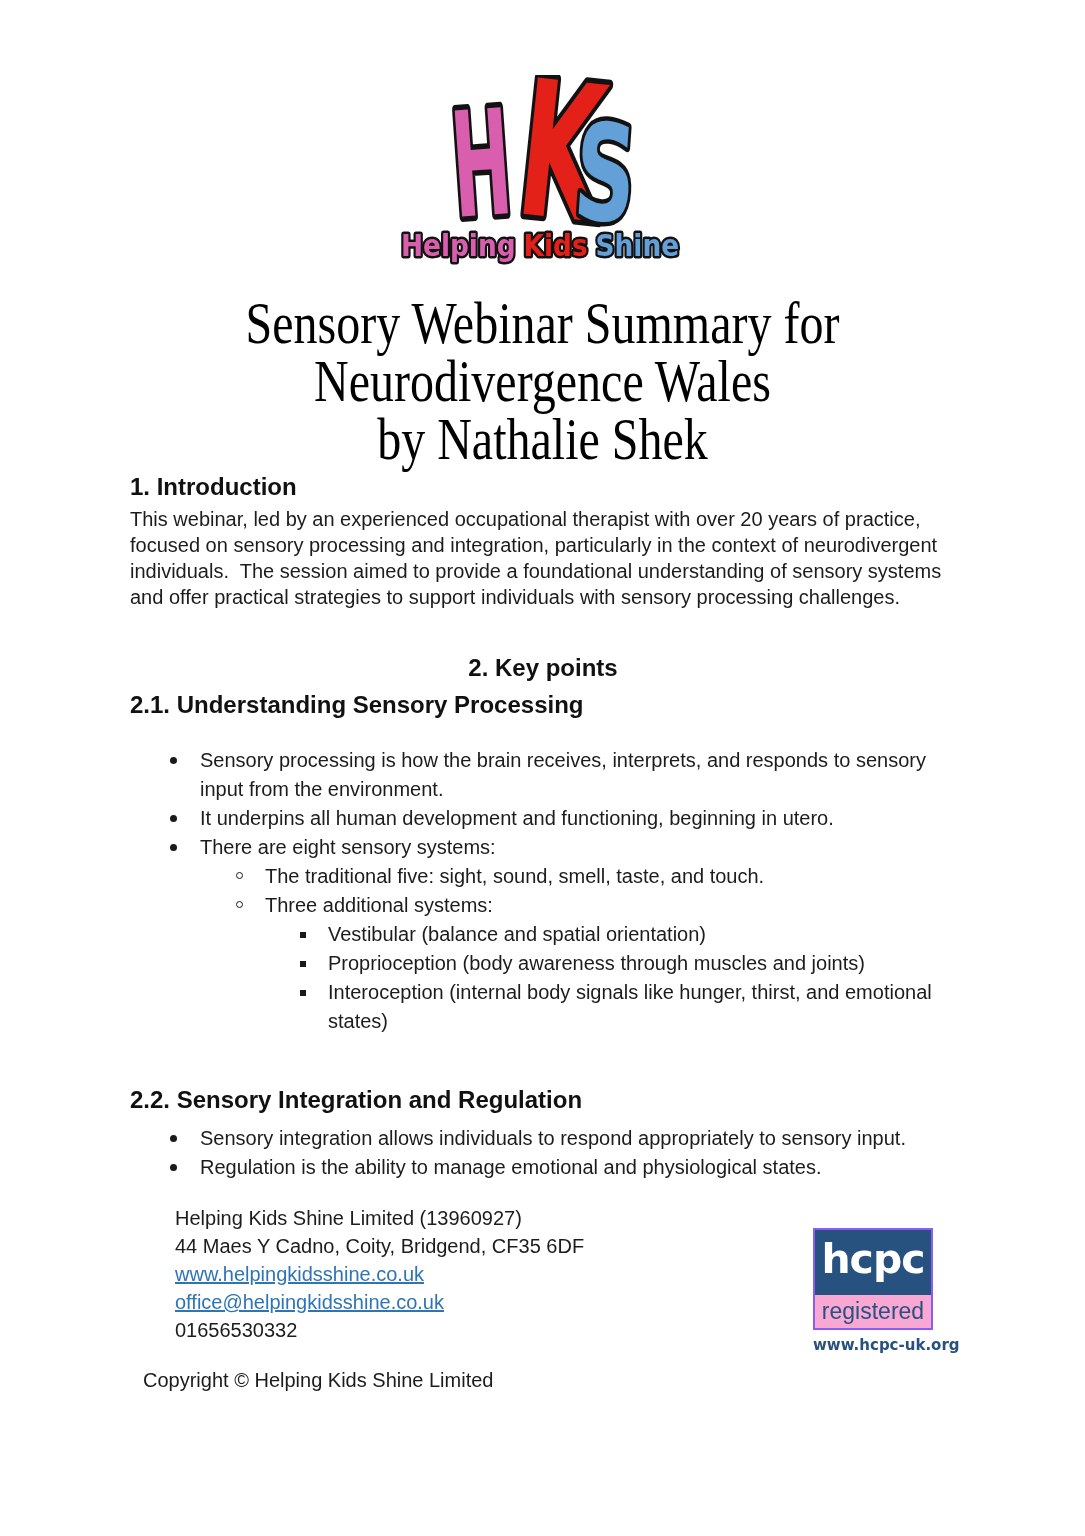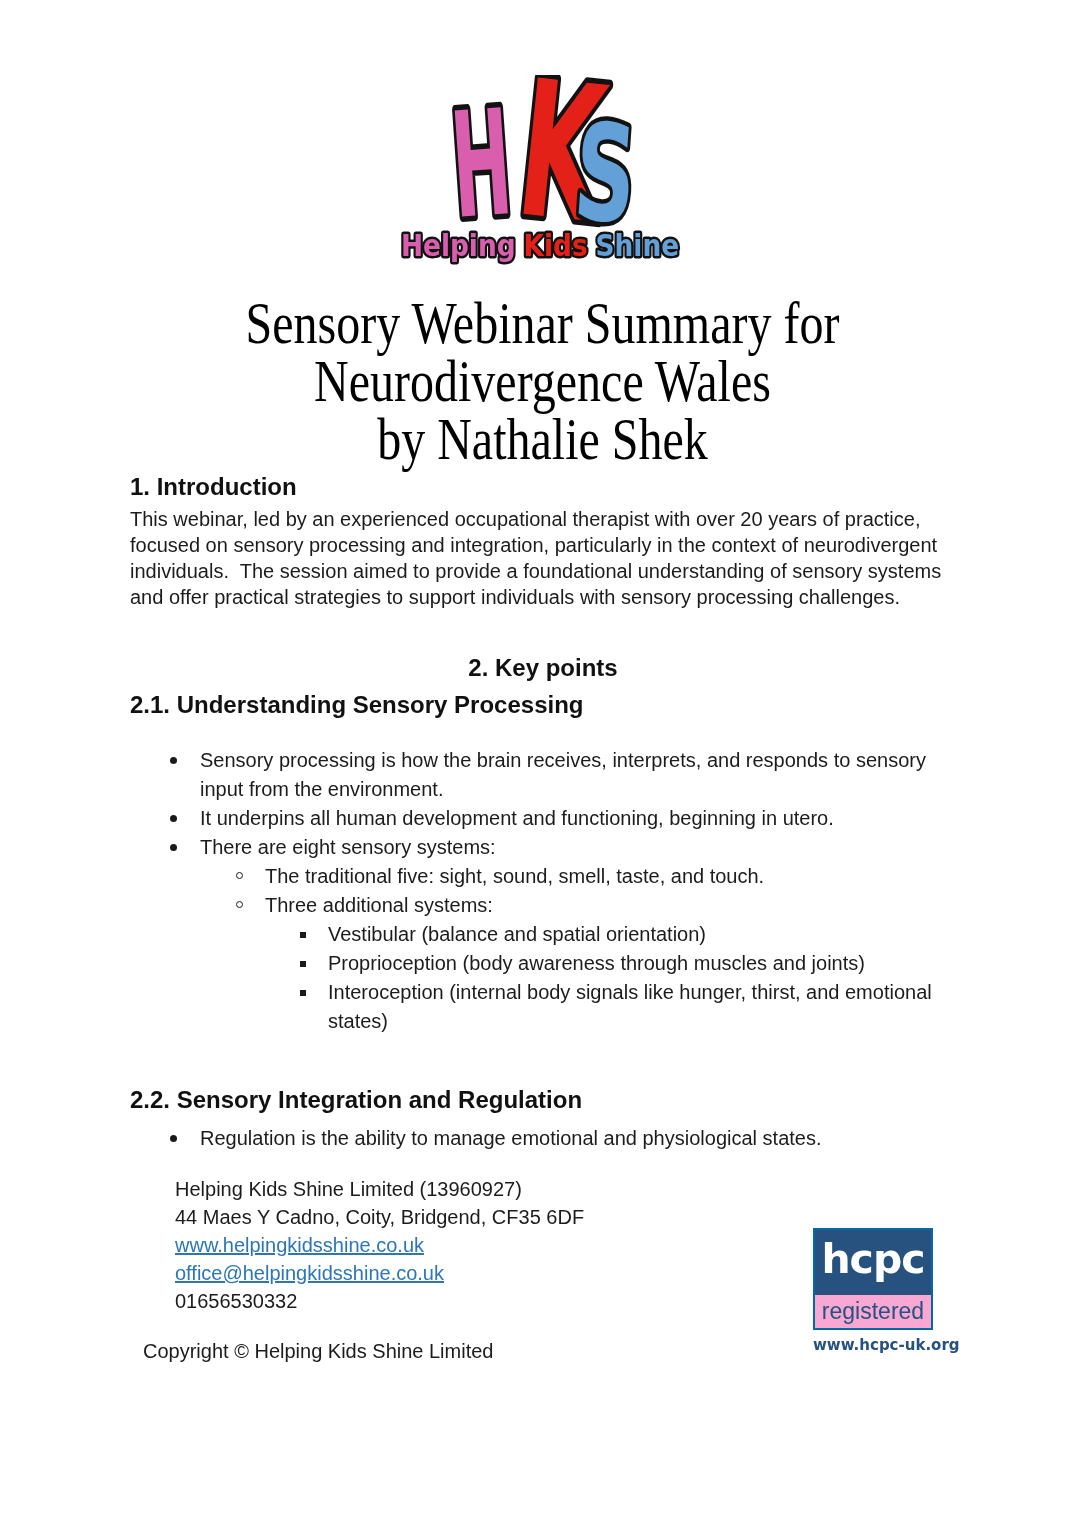--- a/index.html
+++ b/index.html
@@ -88,21 +88,21 @@
   .copyright{
     margin-top:22px;margin-left:13px;line-height:28px;
   }
   
   .hcpc{
     position:absolute;left:813px;top:1228px;width:120px;
     font-family:"DejaVu Sans", sans-serif;
     text-align:center;
   }
   .hcpc-badge{
-    box-sizing:border-box;width:120px;border:2px solid #0369a1;background:#fff;
+    box-sizing:border-box;width:120px;border:2px solid #8b5cf6;background:#fff;
   }
   .hcpc-top{
     height:65px;background:#27517e;
     display:flex;align-items:center;justify-content:center;
   }
   .hcpc-acronym{
     color:#ffffff;font-weight:bold;font-size:41px;letter-spacing:-1px;
     line-height:1;position:relative;top:-3px;
   }
   .hcpc-bottom{
@@ -176,20 +176,23 @@
             </ul>
           </li>
         </ul>
       </li>
     </ul>
 
     <p class="h h-sub2">2.2. Sensory Integration and Regulation</p>
 
     <ul class="l1 blist2">
       <li>
+        <span>Sensory integration allows individuals to respond appropriately to sensory input.</span>
+      </li>
+      <li>
         <span>Regulation is the ability to manage emotional and physiological states.</span>
       </li>
     </ul>
 
     <div class="footer-block">
       <span class="footer-line">Helping Kids Shine Limited (13960927)</span>
       <span class="footer-line">44 Maes Y Cadno, Coity, Bridgend, CF35 6DF</span>
       <span class="footer-line">
         <a href="#" class="footer-link">www.helpingkidsshine.co.uk</a>
       </span>

